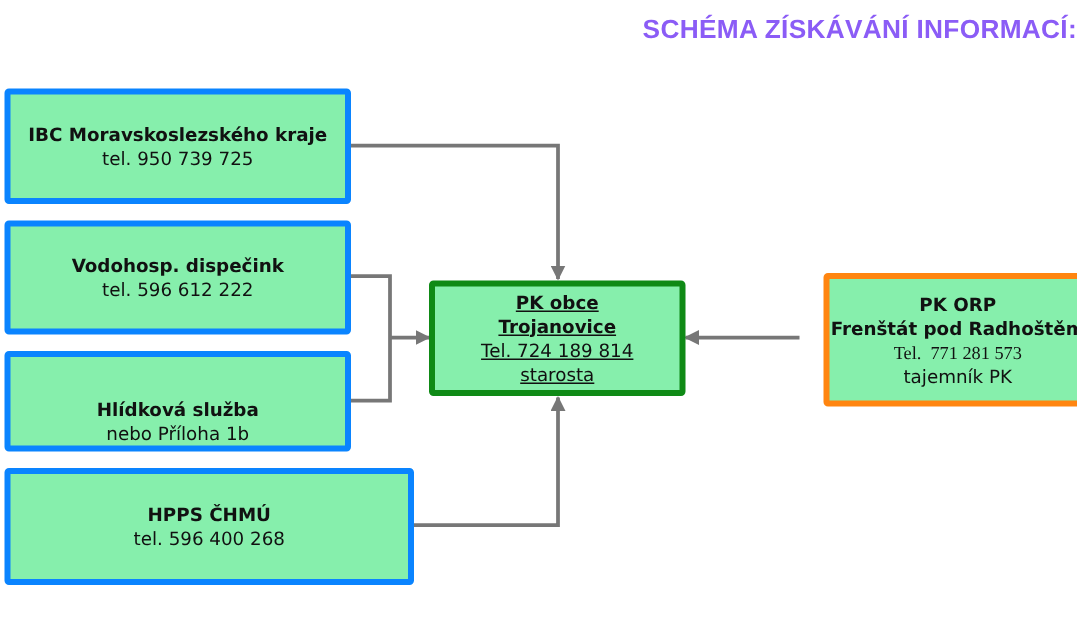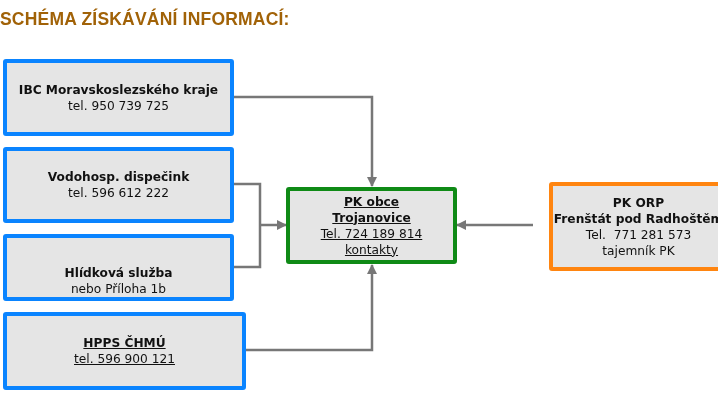--- a/index.html
+++ b/index.html
@@ -1,27 +1,27 @@
 <!DOCTYPE html>
 <html><head>
 <meta charset="utf-8">
 <style>
   html, body { margin: 0; padding: 0; }
   body {
     width: 718px; height: 416px; position: relative; background: #ffffff;
     font-family: "DejaVu Sans", sans-serif; overflow: hidden;
   }
   .title {
-    position: absolute; left: 0; width: 718px; top: 9px; text-align: left;
+    position: absolute; left: 0; width: 718px; top: 9px; text-align: right;
     font-family: "Liberation Sans", sans-serif; font-weight: bold; font-size: 17.5px;
-    color: #a16207; letter-spacing: 0.2px;
+    color: #8b5cf6; letter-spacing: 0.2px;
   }
   svg.lines { position: absolute; left: 0; top: 0; }
   .box {
-    position: absolute; box-sizing: border-box; background: #e5e5e5;
+    position: absolute; box-sizing: border-box; background: #86efac;
     display: flex; flex-direction: column; justify-content: center; align-items: center;
     text-align: center; border-radius: 3px;
     font-family: "DejaVu Sans", sans-serif; font-size: 12.2px; line-height: 16px; color: #111;
   }
   .box.blue { border: 4px solid #0a84ff; }
   .box.green { border: 4px solid #0f8a16; }
   .box.orange { border: 4px solid #ff8510; margin-left: 16px; }
   .box .b { font-weight: bold; }
   .line { white-space: nowrap; }
 </style>
@@ -55,30 +55,30 @@
 <div class="box blue" style="left:3px; top:147px; width:231px; height:76px;">
   <div class="line b">Vodohosp. dispečink</div>
   <div class="line">tel. 596 612 222</div>
 </div>
 
 <div class="box blue" style="left:3px; top:234px; width:231px; height:67px;justify-content:flex-end;">
   <div class="line b">Hlídková služba</div>
   <div class="line">nebo Příloha 1b</div>
 </div>
 
-<div class="box blue" style="left:3px; top:312px; width:243px; height:78px;text-decoration:underline;">
+<div class="box blue" style="left:3px; top:312px; width:273px; height:78px;">
   <div class="line b">HPPS ČHMÚ</div>
-  <div class="line">tel. 596 900 121</div>
+  <div class="line">tel. 596 400 268</div>
 </div>
 
 <div class="box green" style="left:286px; top:187px; width:171px; height:77px;text-decoration:underline;">
   <div class="line b">PK obce</div>
   <div class="line b">Trojanovice</div>
   <div class="line">Tel. 724 189 814</div>
-  <div class="line">kontakty</div>
+  <div class="line">starosta</div>
 </div>
 
 <div class="box orange" style="left:533px; top:182px; width:179px; height:89px;">
   <div class="line b">PK ORP</div>
   <div class="line b">Frenštát pod Radhoštěm</div>
-  <div class="line" style="white-space:pre;">Tel.  771 281 573</div>
+  <div class="line" style="white-space:pre;font-family:Liberation Serif, serif;">Tel.  771 281 573</div>
   <div class="line">tajemník PK</div>
 </div>
 
 </body></html>

